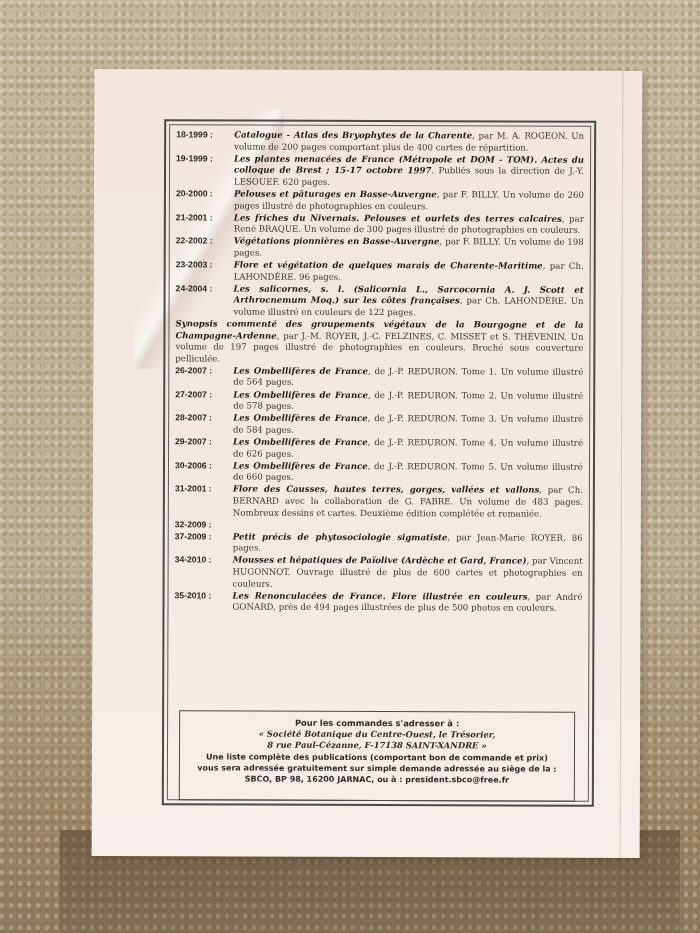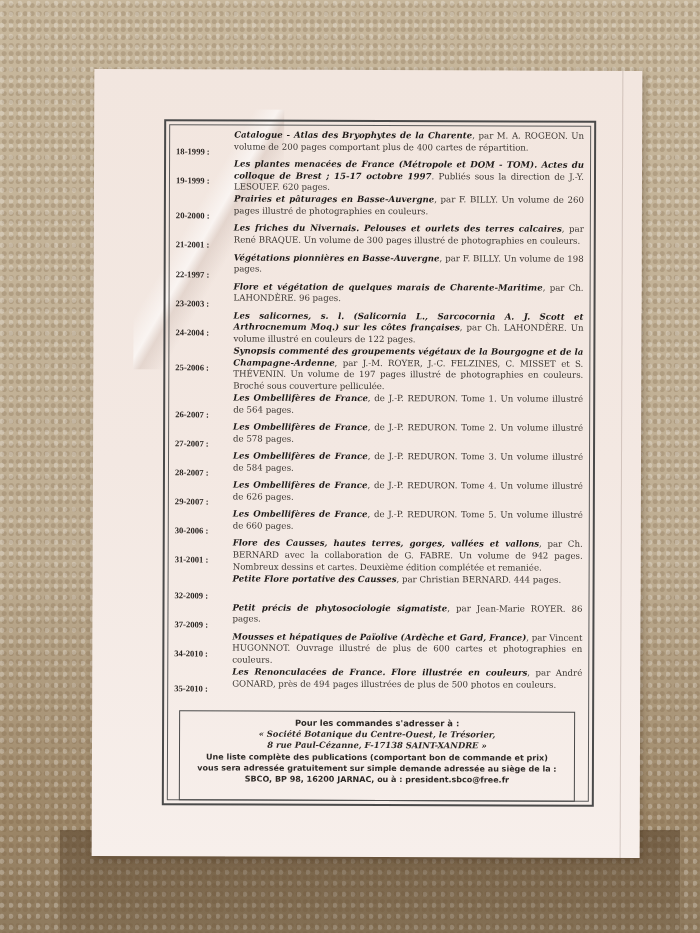--- a/index.html
+++ b/index.html
@@ -32,21 +32,21 @@
   }
   .frame {
     position:absolute; left:70px; top:50px; width:432px; height:686px;
     border:2px solid #4a4a4a; padding:3px; box-sizing:border-box;
   }
   .frame-inner {
     border:1px solid #5a5a5a; width:100%; height:100%; box-sizing:border-box;
     padding:4px 6px 0 6px; position:relative;
   }
   .entry { display:flex; font-size:8.6px; line-height:11.6px; color:#3a3530; margin-bottom:0.5px; }
-  .entry .num { width:58px; flex:none; font-weight:bold; font-family:Liberation Serif, serif; color:#2a2522; white-space:nowrap;margin-top:17px; }
+  .entry .num { width:58px; flex:none; font-weight:bold; font-family:Liberation Sans, sans-serif; color:#2a2522; white-space:nowrap; }
   .entry .body { flex:1; text-align:justify; }
   .entry .title { font-weight:bold; font-style:italic; color:#1e1a18; }
   .order-box {
     position:absolute; left:11px; right:13px; top:585px; height:90px;
     border:1.5px solid #4a4a4a; text-align:center; font-size:8.4px; line-height:11.2px;
     color:#2d2926; padding-top:6px; box-sizing:border-box;
   }
   .order-box .bold { font-weight:bold; font-family:"DejaVu Sans", sans-serif; }
   .order-box .bi { font-weight:bold; font-style:italic; }
   .order-box .list { font-weight:bold; font-family:"DejaVu Sans", sans-serif; font-size:8px; }
@@ -66,40 +66,39 @@
           <div class="entry">
             <span class="num">18-1999 :</span>
             <span class="body"><span class="title">Catalogue - Atlas des Bryophytes de la Charente</span><span>, par M. A. ROGEON. Un volume de 200 pages comportant plus de 400 cartes de répartition.</span></span>
           </div>
           <div class="entry">
             <span class="num">19-1999 :</span>
             <span class="body"><span class="title">Les plantes menacées de France (Métropole et DOM - TOM). Actes du colloque de Brest ; 15-17 octobre 1997</span><span>. Publiés sous la direction de J.-Y. LESOUEF. 620 pages.</span></span>
           </div>
           <div class="entry">
             <span class="num">20-2000 :</span>
-            <span class="body"><span class="title">Prairies et pâturages en Basse-Auvergne</span><span>, par F. BILLY. Un volume de 260 pages illustré de photographies en couleurs.</span></span>
+            <span class="body"><span class="title">Pelouses et pâturages en Basse-Auvergne</span><span>, par F. BILLY. Un volume de 260 pages illustré de photographies en couleurs.</span></span>
           </div>
           <div class="entry">
             <span class="num">21-2001 :</span>
             <span class="body"><span class="title">Les friches du Nivernais. Pelouses et ourlets des terres calcaires</span><span>, par René BRAQUE. Un volume de 300 pages illustré de photographies en couleurs.</span></span>
           </div>
           <div class="entry">
-            <span class="num">22-1997 :</span>
+            <span class="num">22-2002 :</span>
             <span class="body"><span class="title">Végétations pionnières en Basse-Auvergne</span><span>, par F. BILLY. Un volume de 198 pages.</span></span>
           </div>
           <div class="entry">
             <span class="num">23-2003 :</span>
             <span class="body"><span class="title">Flore et végétation de quelques marais de Charente-Maritime</span><span>, par Ch. LAHONDÈRE. 96 pages.</span></span>
           </div>
           <div class="entry">
             <span class="num">24-2004 :</span>
             <span class="body"><span class="title">Les salicornes, s. l. (Salicornia L., Sarcocornia A. J. Scott et Arthrocnemum Moq.) sur les côtes françaises</span><span>, par Ch. LAHONDÈRE. Un volume illustré en couleurs de 122 pages.</span></span>
           </div>
           <div class="entry">
-            <span class="num">25-2006 :</span>
             <span class="body"><span class="title">Synopsis commenté des groupements végétaux de la Bourgogne et de la Champagne-Ardenne</span><span>, par J.-M. ROYER, J.-C. FELZINES, C. MISSET et S. THÉVENIN. Un volume de 197 pages illustré de photographies en couleurs. Broché sous couverture pelliculée.</span></span>
           </div>
           <div class="entry">
             <span class="num">26-2007 :</span>
             <span class="body"><span class="title">Les Ombellifères de France</span><span>, de J.-P. REDURON. Tome 1. Un volume illustré de 564 pages.</span></span>
           </div>
           <div class="entry">
             <span class="num">27-2007 :</span>
             <span class="body"><span class="title">Les Ombellifères de France</span><span>, de J.-P. REDURON. Tome 2. Un volume illustré de 578 pages.</span></span>
           </div>
@@ -110,25 +109,24 @@
           <div class="entry">
             <span class="num">29-2007 :</span>
             <span class="body"><span class="title">Les Ombellifères de France</span><span>, de J.-P. REDURON. Tome 4. Un volume illustré de 626 pages.</span></span>
           </div>
           <div class="entry">
             <span class="num">30-2006 :</span>
             <span class="body"><span class="title">Les Ombellifères de France</span><span>, de J.-P. REDURON. Tome 5. Un volume illustré de 660 pages.</span></span>
           </div>
           <div class="entry">
             <span class="num">31-2001 :</span>
-            <span class="body"><span class="title">Flore des Causses, hautes terres, gorges, vallées et vallons</span><span>, par Ch. BERNARD avec la collaboration de G. FABRE. Un volume de 942 pages. Nombreux dessins et cartes. Deuxième édition complétée et remaniée.</span></span>
+            <span class="body"><span class="title">Flore des Causses, hautes terres, gorges, vallées et vallons</span><span>, par Ch. BERNARD avec la collaboration de G. FABRE. Un volume de 483 pages. Nombreux dessins et cartes. Deuxième édition complétée et remaniée.</span></span>
           </div>
           <div class="entry">
             <span class="num">32-2009 :</span>
-            <span class="body"><span class="title">Petite Flore portative des Causses</span><span>, par Christian BERNARD. 444 pages.</span></span>
           </div>
           <div class="entry">
             <span class="num">37-2009 :</span>
             <span class="body"><span class="title">Petit précis de phytosociologie sigmatiste</span><span>, par Jean-Marie ROYER. 86 pages.</span></span>
           </div>
           <div class="entry">
             <span class="num">34-2010 :</span>
             <span class="body"><span class="title">Mousses et hépatiques de Païolive (Ardèche et Gard, France)</span><span>, par Vincent HUGONNOT. Ouvrage illustré de plus de 600 cartes et photographies en couleurs.</span></span>
           </div>
           <div class="entry">

